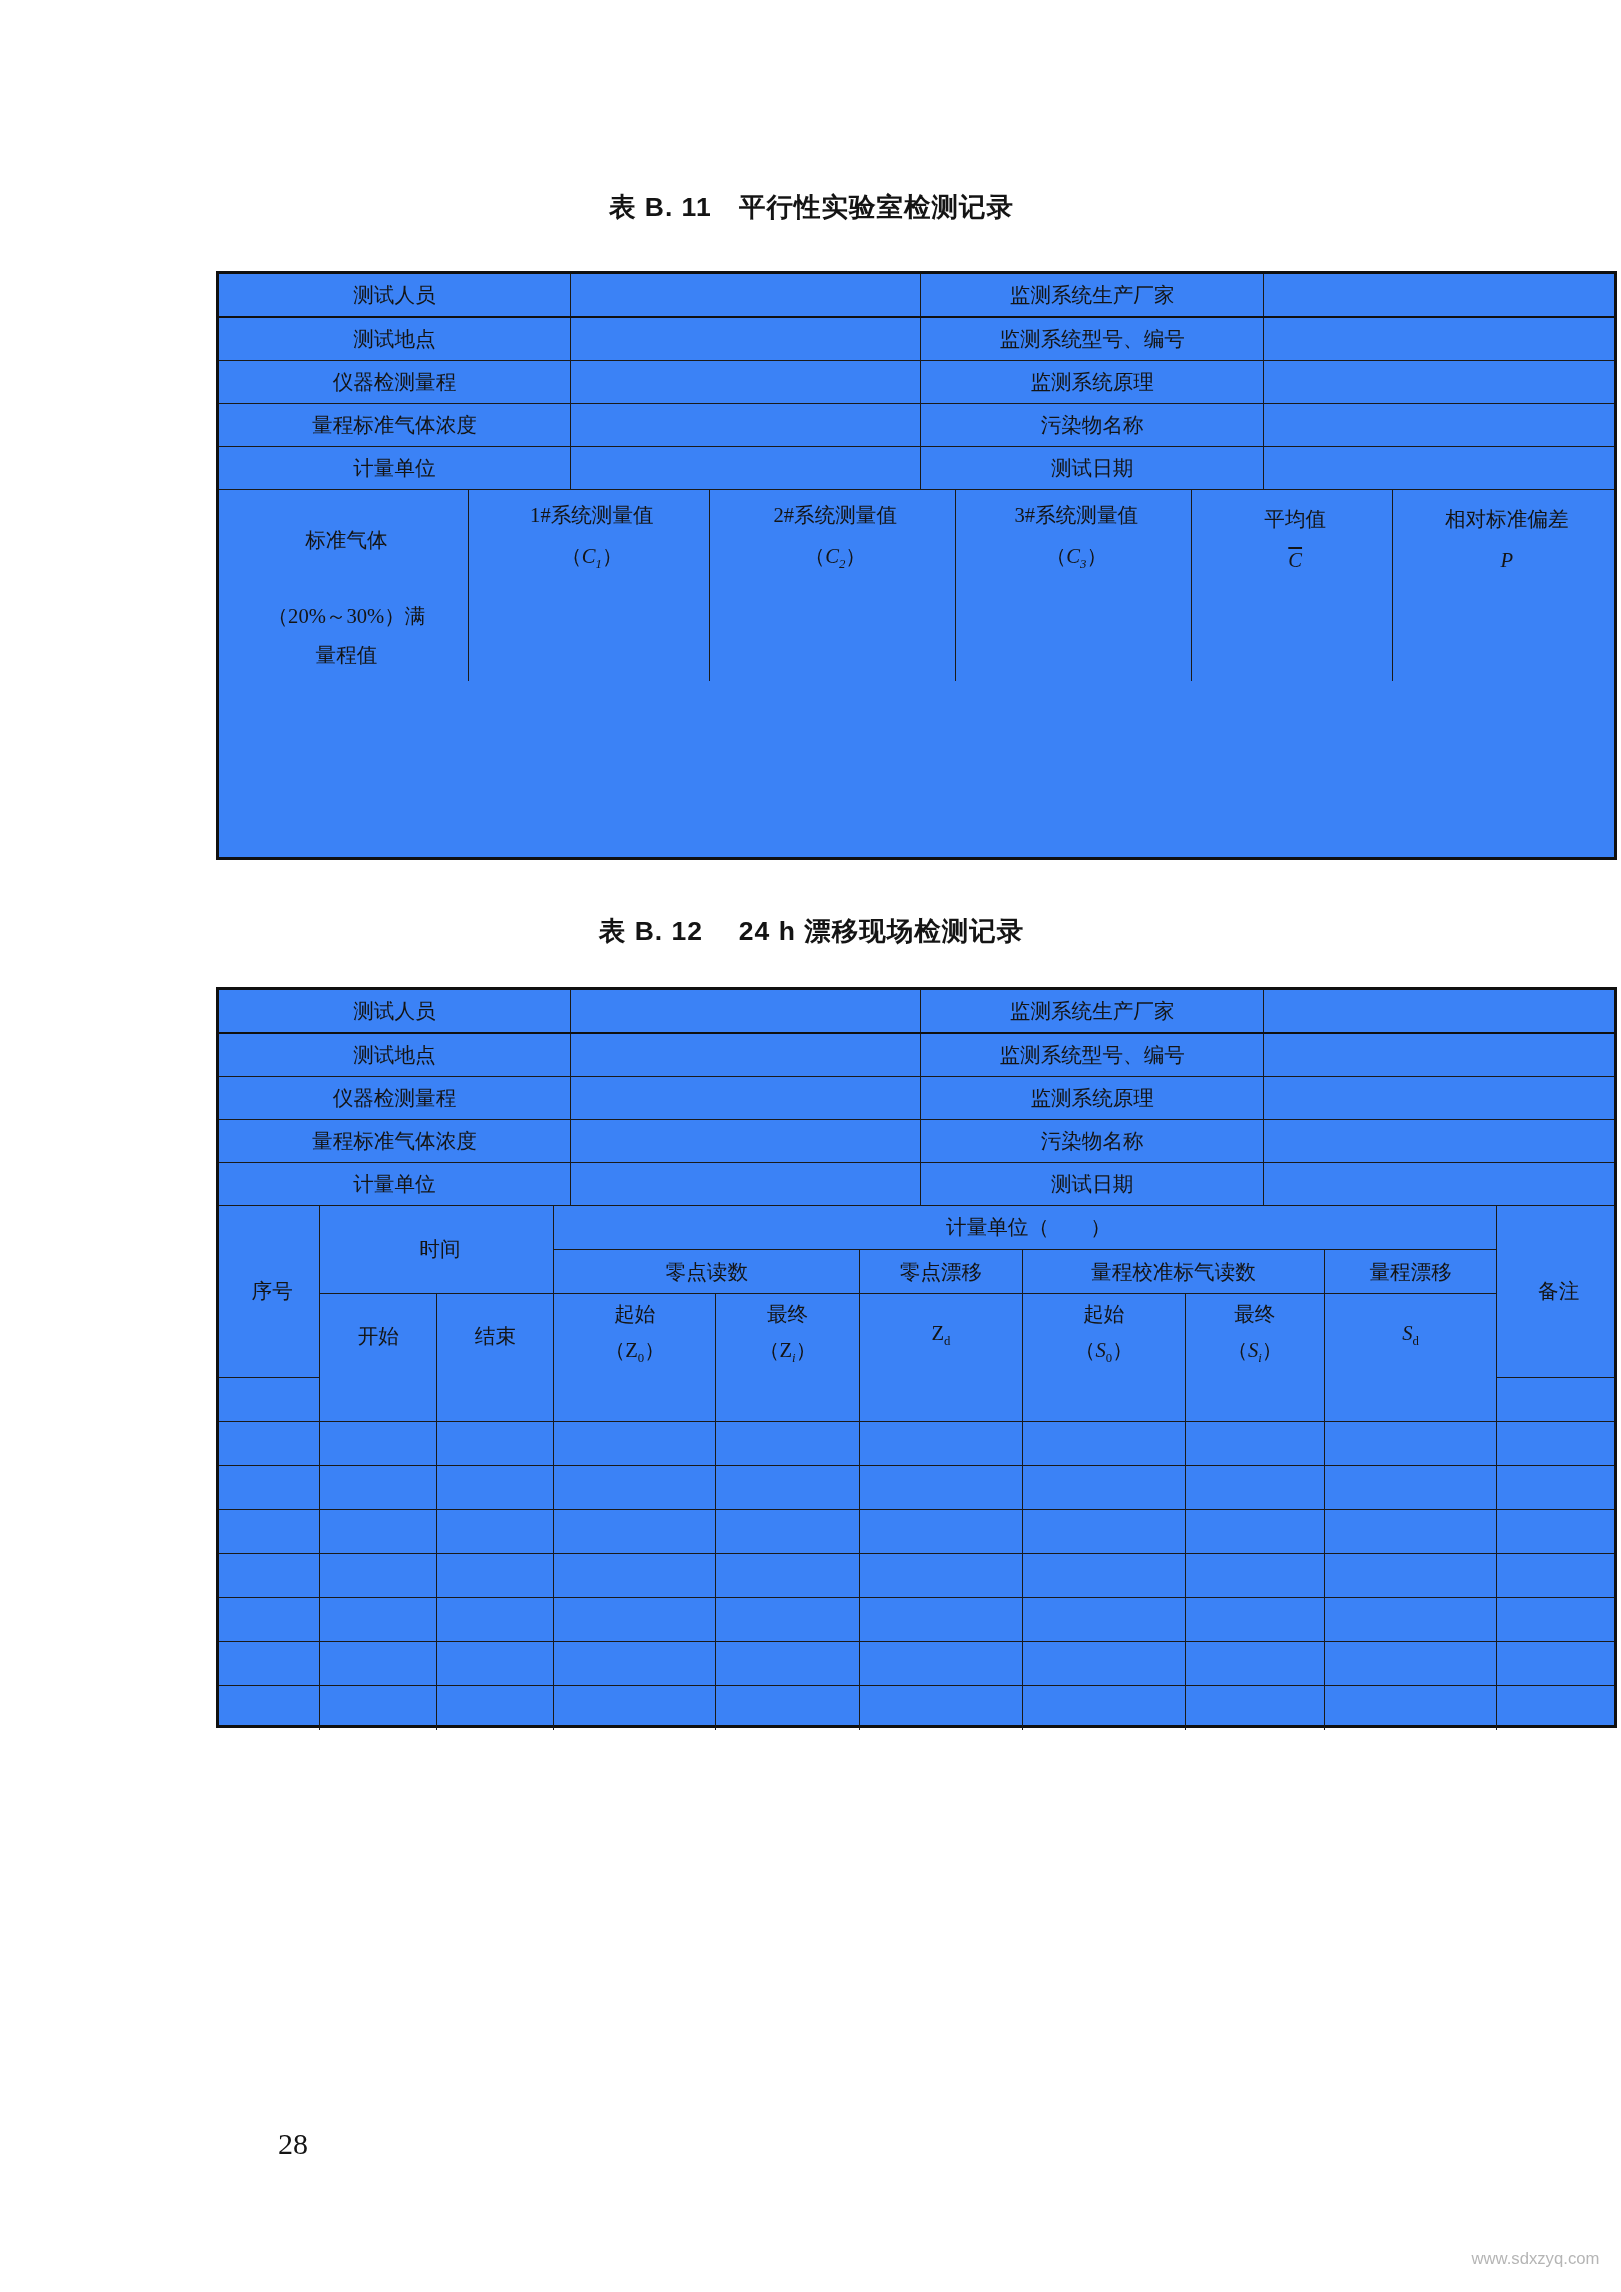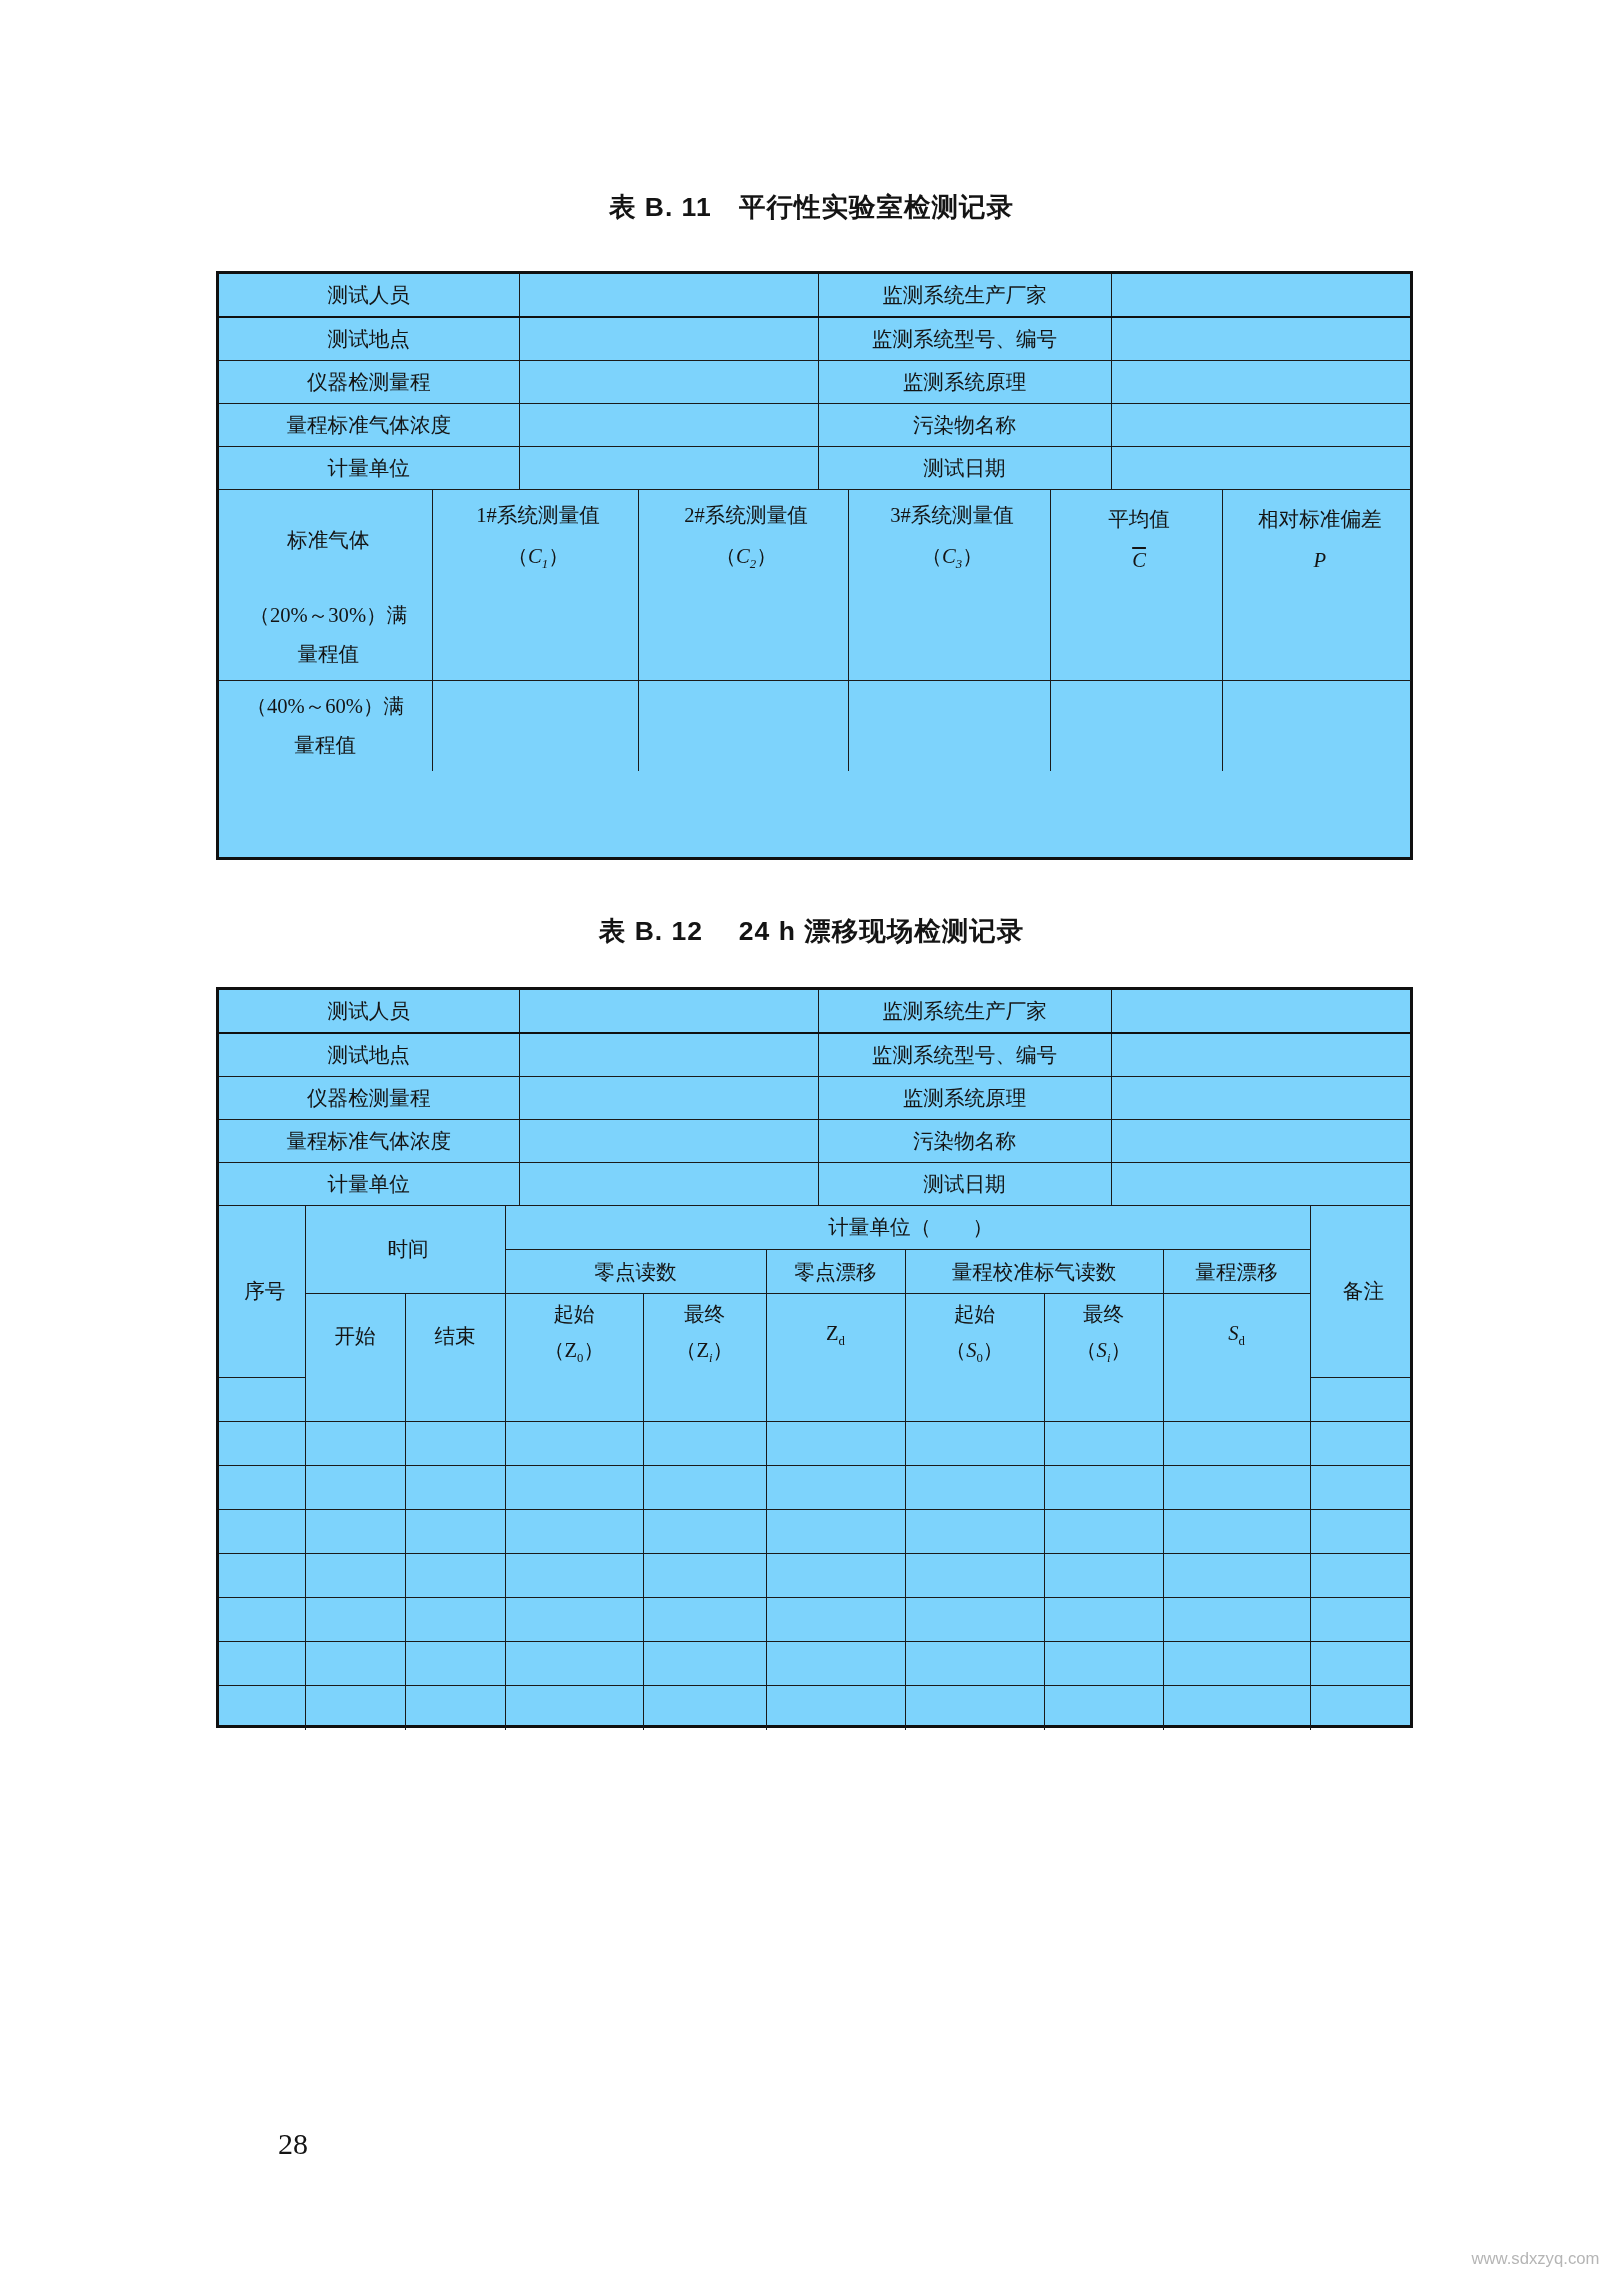--- a/index.html
+++ b/index.html
@@ -16,24 +16,24 @@
     left:216px;width:1191px;
     text-align:center;
     font-family:"Liberation Sans","DejaVu Sans",sans-serif;
     font-weight:bold;
     font-size:26.5px;
     letter-spacing:1px;
     white-space:pre;
   }
   .tbl-wrap{
     position:absolute;
-    left:216px;width:1197px;
+    left:216px;width:1401px;
     border:3.4px solid #101010;
     box-sizing:border-box;
-    background:#7dd3fc;
+    background:#3b82f6;
   }
   table{border-collapse:collapse;table-layout:fixed;width:100%;}
   td{
     border:1.5px solid #1a1a1a;
     text-align:center;vertical-align:middle;
     font-size:20.6px;
     padding:0 5.9px;
     overflow:hidden;
     box-sizing:border-box;
   }
@@ -144,31 +144,20 @@
           <td class="two-line">
             <div>相对标准偏差</div>
             <div><span class="sym">P</span></div>
           </td>
         </tr>
       </tbody>
       <tbody id="b11-rows">
           <tr style="height: 90px;">
             <td class="two-line" style="line-height: 39px;">
               <div>（20%～30%）满</div>
-              <div>量程值</div>
-            </td>
-            <td></td>
-            <td></td>
-            <td></td>
-            <td></td>
-            <td></td>
-          </tr>
-          <tr style="height: 90px;">
-            <td class="two-line" style="line-height: 39px;">
-              <div>（40%～60%）满</div>
               <div>量程值</div>
             </td>
             <td></td>
             <td></td>
             <td></td>
             <td></td>
             <td></td>
           </tr>
         </tbody>
     </table>

